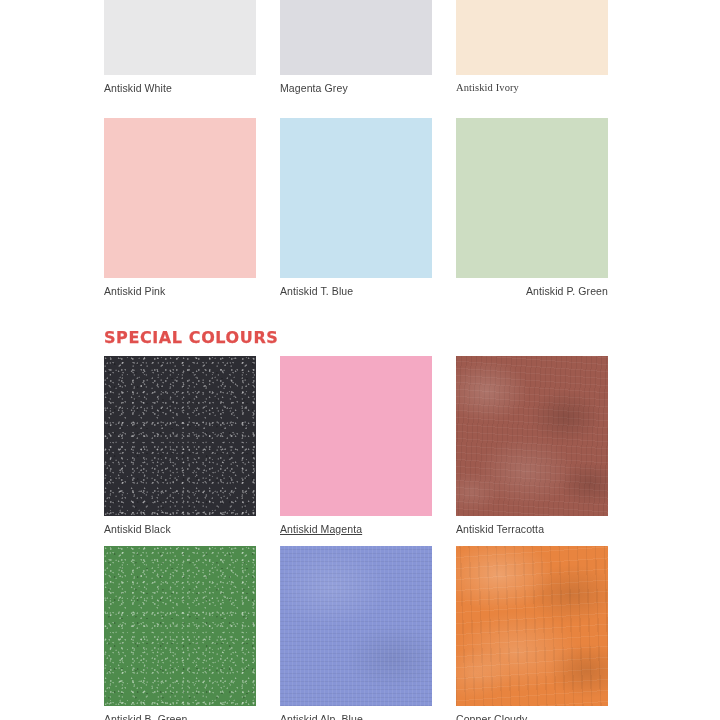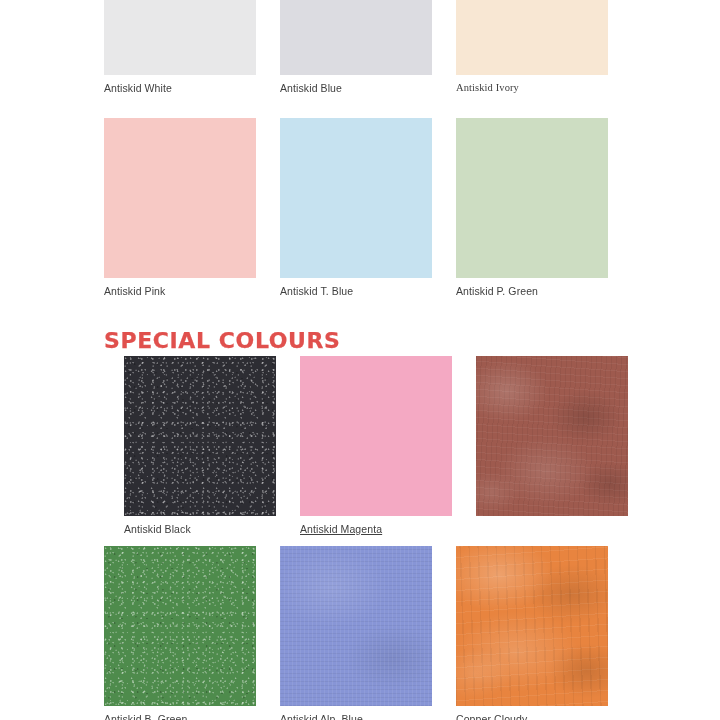--- a/index.html
+++ b/index.html
@@ -135,21 +135,21 @@
     position: absolute;
     inset: 0;
   }
 
   
   .section-heading {
     position: absolute;
     left: 104px;
     font-family: "DejaVu Sans", sans-serif;
     font-weight: bold;
-    font-size: 22px;
+    font-size: 16px;
     letter-spacing: 0.6px;
     text-transform: uppercase;
     -webkit-text-stroke: 0.25px currentColor;
   }
 </style>
 </head>
 <body style="background: rgb(255, 255, 255);">
 
 <div class="page">
 
@@ -164,21 +164,21 @@
         </div>
         <div class="caption" style="color: rgb(64, 64, 64);">Antiskid White</div>
       </div>
 
       <div class="cell">
         <div class="swatch">
           <div class="swatch-inner" id="sw-0-0-1" style="background: rgb(220, 220, 225);">
               <div class="tex-flat"></div>
             </div>
         </div>
-        <div class="caption" style="color: rgb(64, 64, 64);">Antiskid Blue</div>
+        <div class="caption" style="color: rgb(64, 64, 64);">Magenta Grey</div>
       </div>
 
       <div class="cell">
         <div class="swatch">
           <div class="swatch-inner" id="sw-0-0-2" style="background: rgb(248, 231, 211);">
               <div class="tex-flat"></div>
             </div>
         </div>
         <div class="caption" style="color: rgb(64, 64, 64); font-family: Liberation Serif, serif;">Antiskid Ivory</div>
       </div>
@@ -206,29 +206,29 @@
         </div>
         <div class="caption" style="color: rgb(64, 64, 64);">Antiskid T. Blue</div>
       </div>
 
       <div class="cell">
         <div class="swatch tall">
           <div class="swatch-inner" id="sw-0-1-2" style="background: rgb(205, 221, 194);">
               <div class="tex-flat"></div>
             </div>
         </div>
-        <div class="caption" style="color: rgb(64, 64, 64);">Antiskid P. Green</div>
+        <div class="caption" style="color: rgb(64, 64, 64); text-align: right;">Antiskid P. Green</div>
       </div>
 
     </div>
   </div>
 
   <div class="section-heading" id="special-heading" style="top: 328px; color: rgb(224, 80, 77);">SPECIAL COLOURS</div>
 
-  <div class="grid" style="top:356px;margin-left:20px;">
+  <div class="grid" style="top:356px;">
     <div class="row">
 
       <div class="cell">
         <div class="swatch tall">
           <div class="swatch-inner" id="sw-1-0-0" style="background: rgb(45, 45, 51);">
               <div class="tex-speckle"></div>
             </div>
         </div>
         <div class="caption" style="color: rgb(64, 64, 64);">Antiskid Black</div>
       </div>
@@ -241,20 +241,21 @@
         </div>
         <div class="caption" style="color: rgb(64, 64, 64); text-decoration: underline;">Antiskid Magenta</div>
       </div>
 
       <div class="cell">
         <div class="swatch tall">
           <div class="swatch-inner" id="sw-1-0-2" style="background: rgb(158, 90, 78);">
               <div class="tex-mottle"></div>
             </div>
         </div>
+        <div class="caption" style="color: rgb(64, 64, 64);">Antiskid Terracotta</div>
       </div>
 
     </div>
   </div>
 
   <div class="grid" style="top:546px;">
     <div class="row">
 
       <div class="cell">
         <div class="swatch tall">

